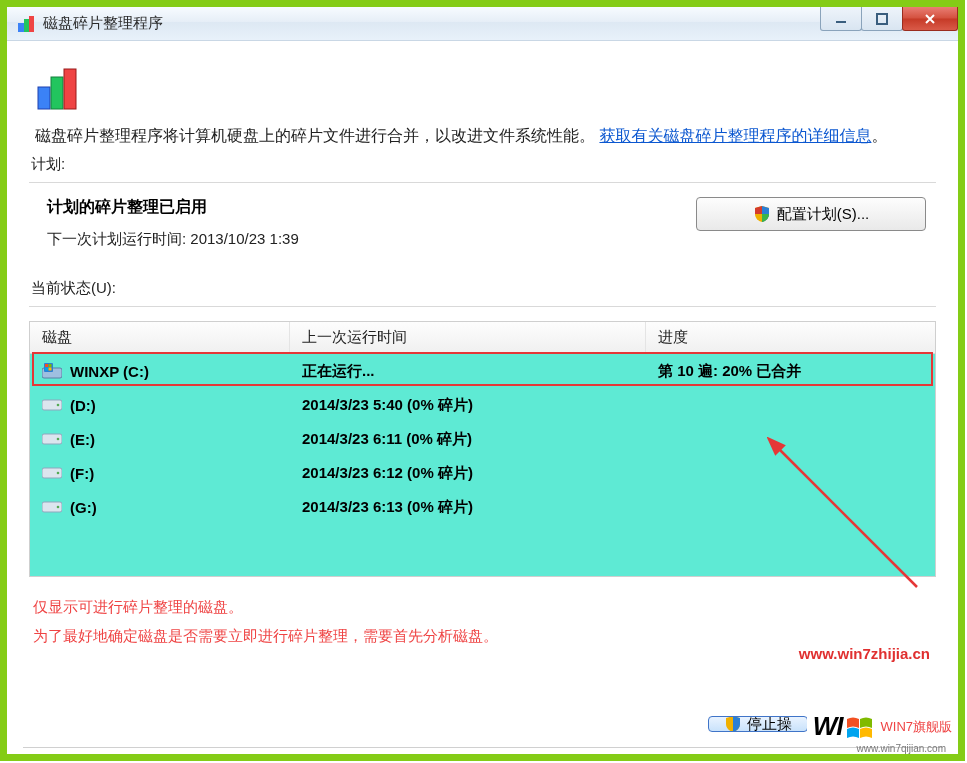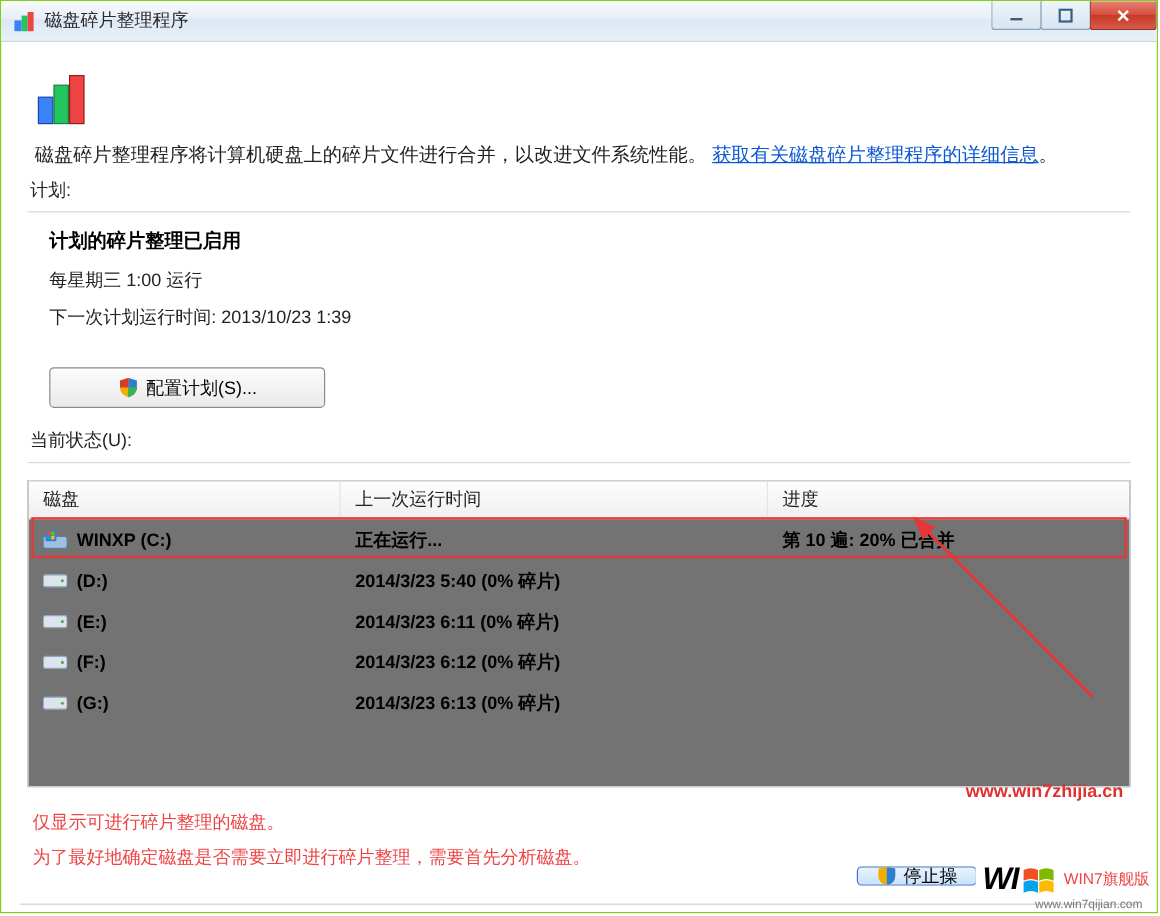--- a/index.html
+++ b/index.html
@@ -10,21 +10,21 @@
     font-size: 14px;
     background: #fff;
     width: 967px;
     height: 763px;
     overflow: hidden;
     position: relative;
   }
   .window {
     width: 965px;
     height: 761px;
-    border: 1px solid #84cc16;
+    border: 7px solid #84cc16;
     background: #fff;
     position: relative;
   }
   .titlebar {
     height: 34px;
     background: linear-gradient(to bottom, #f7fbff 0%, #e6eef7 45%, #dde8f3 46%, #e8f1fa 100%);
     border-bottom: 1px solid #c9d7e5;
     display: flex;
     align-items: center;
     padding-left: 10px;
@@ -85,21 +85,20 @@
     color:#222;
     margin: 6px 0 8px 2px;
   }
   .divider {
     height:1px; background:#d9d9d9; margin: 2px 0 14px 0;
   }
   .schedule-row {
     display:flex; align-items:flex-start;
     gap:20px;
     padding: 0 10px 0 18px;
-    flex-direction: column;
   }
   .schedule-info { flex:1; }
   .schedule-info .heading {
     font-weight:bold; font-size:16px; margin-bottom:12px;
   }
   .schedule-info .line { font-size:15px; margin-bottom:12px; color:#222;}
   .config-btn {
     min-width: 230px;
     height: 34px;
     border:1px solid #8a8a8a;
@@ -109,21 +108,21 @@
     gap:6px;
     font-size:15px;
     cursor:pointer;
   }
   .shield-icon { width:18px; height:18px; }
   .table-wrap {
     border:1px solid #cfcfcf;
     margin-top:10px;
     height: 256px;
     position:relative;
-    background:#737373;
+    background:#5eead4;
   }
   .thead {
     display:flex;
     background:linear-gradient(to bottom,#fdfdfd,#f0f0f0);
     border-bottom:1px solid #d6d6d6;
     height:32px;
     align-items:center;
     font-size:15px;
     color:#222;
   }
@@ -237,21 +236,20 @@
         <a href="#">获取有关磁盘碎片整理程序的详细信息</a><span>。</span>
       </div>
     </div>
 
     <div class="section-label">计划:</div>
     <div class="divider"></div>
 
     <div class="schedule-row">
       <div class="schedule-info">
         <div class="heading">计划的碎片整理已启用</div>
-        <div class="line">每星期三   1:00 运行</div>
         <div class="line">下一次计划运行时间: 2013/10/23 1:39</div>
       </div>
       <button class="config-btn">
         <span class="shield-icon">
           <svg viewBox="0 0 18 18">
               <path d="M9 1 L16 3 V9 C16 13 13 16 9 17 C5 16 2 13 2 9 V3 Z" fill="#f0b000"></path>
               <path d="M9 1 L16 3 V9 C16 13 13 16 9 17 Z" fill="#2b7fd4"></path>
               <path d="M9 1 L2 3 V9 L9 9 Z" fill="#d43b2b"></path>
               <path d="M9 9 L16 9 V9 C16 13 13 16 9 17 Z" fill="#3bb44a"></path>
             </svg>

